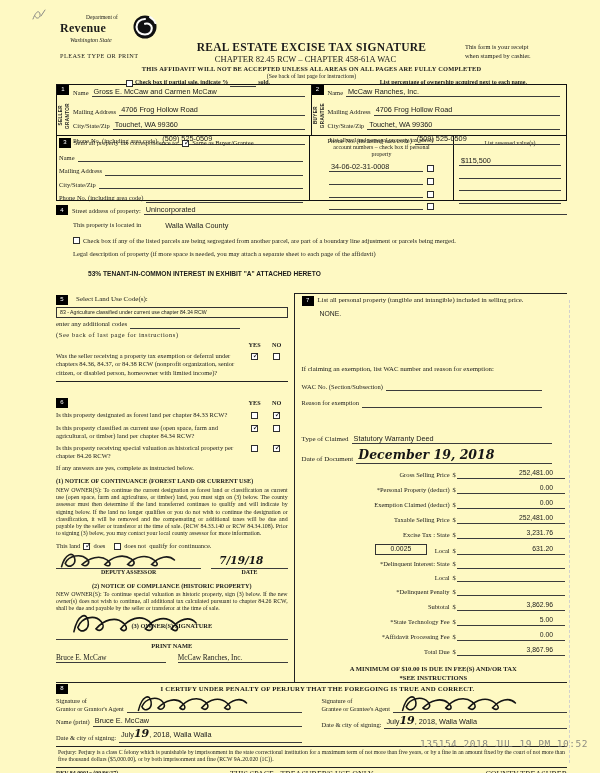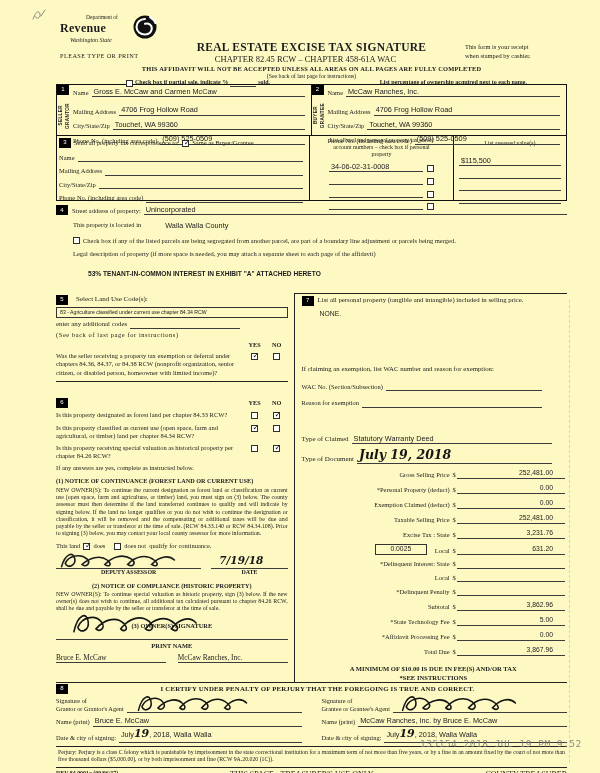--- a/index.html
+++ b/index.html
@@ -399,22 +399,22 @@
         <div class="fieldrow" style="margin-top:8px; max-width:240px">
           <span class="lbl">Reason for exemption</span>
           <span class="val"></span>
         </div>
 
         <div class="fieldrow" style="margin-top:26px; max-width:250px">
           <span class="lbl" style="font-size:7px">Type of Claimed</span>
           <span class="val">Statutory Warranty Deed</span>
         </div>
         <div class="fieldrow" style="margin-top:4px; max-width:250px; height:16px">
-          <span class="lbl" style="font-size:7px">Type of Document</span>
-          <span class="val" style="overflow:visible"><span class="hand" style="font-size:12.5px">July 19, 2018</span></span>
+          <span class="lbl" style="font-size:7px">Date of Document</span>
+          <span class="val" style="overflow:visible"><span class="hand" style="font-size:12.5px">December 19, 2018</span></span>
         </div>
 
         <div class="mrow">
             <span class="mlabel">Gross Selling Price</span>
             <span class="dollar">$</span>
             <span class="mval">252,481.00</span>
           </div>
         <div class="mrow">
             <span class="mlabel">*Personal Property (deduct)</span>
             <span class="dollar">$</span>
@@ -518,36 +518,32 @@
             <span class="siglabel2">
               <div>Signature of</div>
               <div>Grantee or Grantee's Agent</div>
             </span>
             <span class="val" style="position:relative; height:14px">
               <svg class="sig" width="120" height="22" viewBox="0 0 100 18" style="position:absolute; left:6px; bottom:-2px" preserveAspectRatio="none">
                 <use href="#scrawl" stroke="#141414" stroke-width="1.3" fill="none" stroke-linecap="round"></use>
               </svg>
             </span>
           </div>
-          <div class="fieldrow" style="margin-top:3px">
-            <span class="lbl">Name (print)</span>
-            <span class="val">McCaw Ranches, Inc. by Bruce E. McCaw</span>
-          </div>
           <div class="fieldrow" style="margin-top:4px; height:12px">
             <span class="lbl">Date &amp; city of signing:</span>
             <span class="val" style="overflow:visible">
               <span>July</span><span class="hand" style="font-size:11px">19</span><span>, 2018, Walla Walla</span>
             </span>
           </div>
         </div>
       </div>
     </div>
 
     <div class="perjury">Perjury: Perjury is a class C felony which is punishable by imprisonment in the state correctional institution for a maximum term of not more than five years, or by a fine in an amount fixed by the court of not more than five thousand dollars ($5,000.00), or by both imprisonment and fine (RCW 9A.20.020 (1C)).</div>
     <div class="footrow">
       <span class="b" style="font-size:5.9px">REV 84 0001a (09/06/17)</span>
       <span style="font-size:8px">THIS SPACE - TREASURER'S USE ONLY</span>
       <span style="font-size:8px">COUNTY TREASURER</span>
     </div>
   </div>
 
-  <div class="stamp">135154 2018 JUL 19 PM 9:52</div>
+  <div class="stamp">135154 2018 JUL 19 PM 10:52</div>
 </div>
 
 </body></html>

